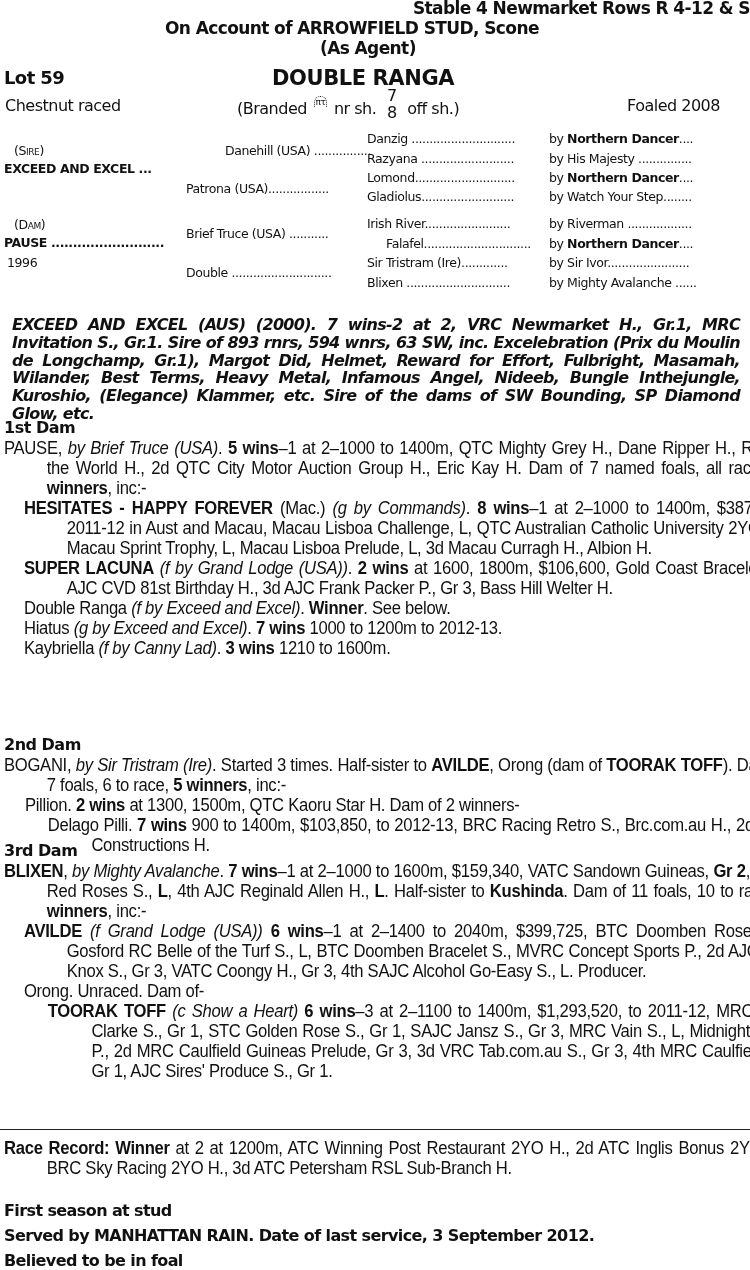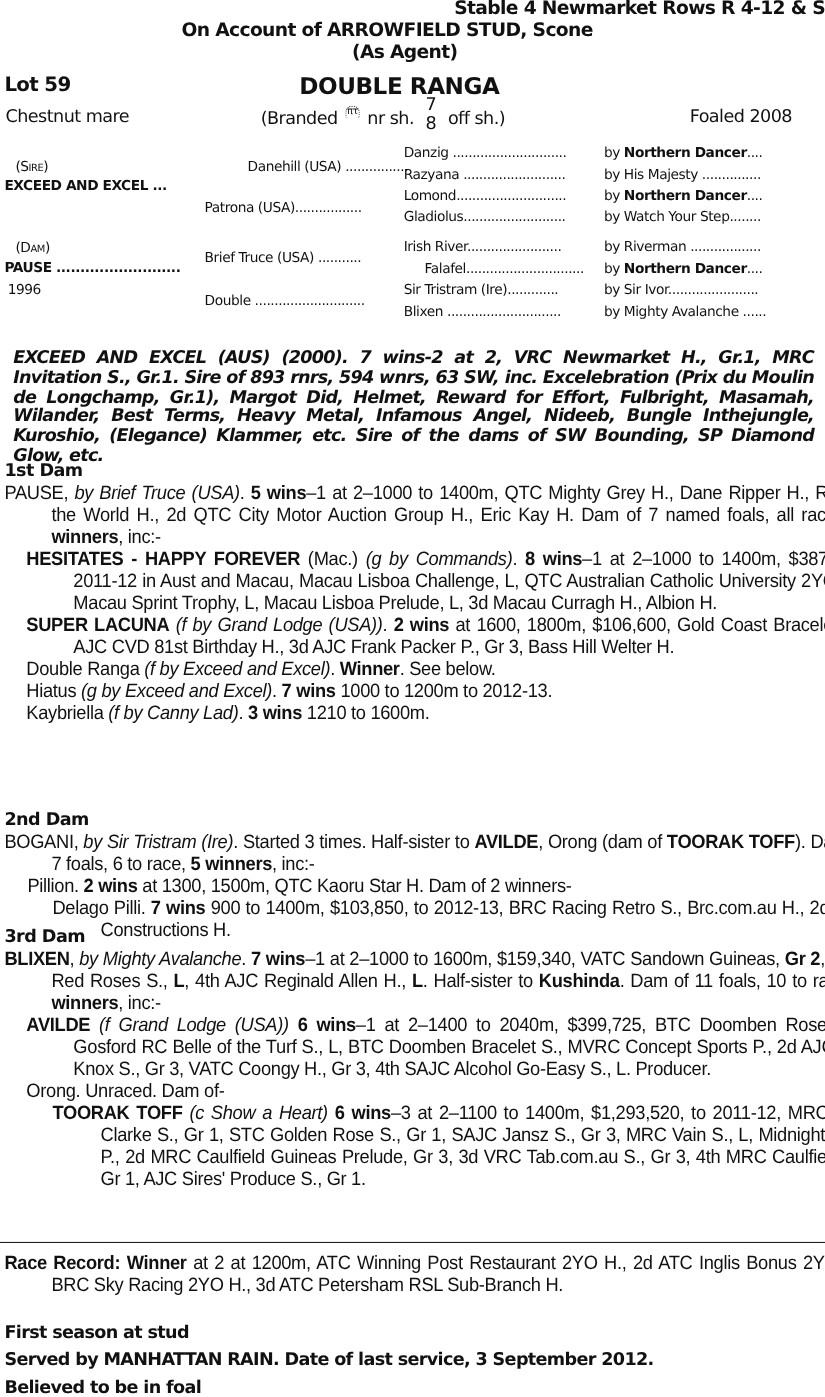--- a/index.html
+++ b/index.html
@@ -46,21 +46,21 @@
 </style>
 </head>
 <body>
 
 <div id="stable" class="hdr">Stable 4 Newmarket Rows R 4-12 &amp; S</div>
 <div id="account" class="hdr">On Account of ARROWFIELD STUD, Scone</div>
 <div id="agent" class="hdr">(As Agent)</div>
 <div id="lot" class="hdr">Lot 59</div>
 <div id="horse" class="hdr">DOUBLE RANGA</div>
 
-<div id="colour" class="line2">Chestnut mare</div>
+<div id="colour" class="line2">Chestnut raced</div>
 <div id="brand" class="line2">
   <span>(Branded</span>
   <span class="brandmark">πτ</span>
   <span>nr sh.</span>
   <span class="frac"><span>7</span><br><span>8</span></span>
   <span>off sh.)</span>
 </div>
 <div id="foaled" class="line2">Foaled 2008</div>
 
 <div>

